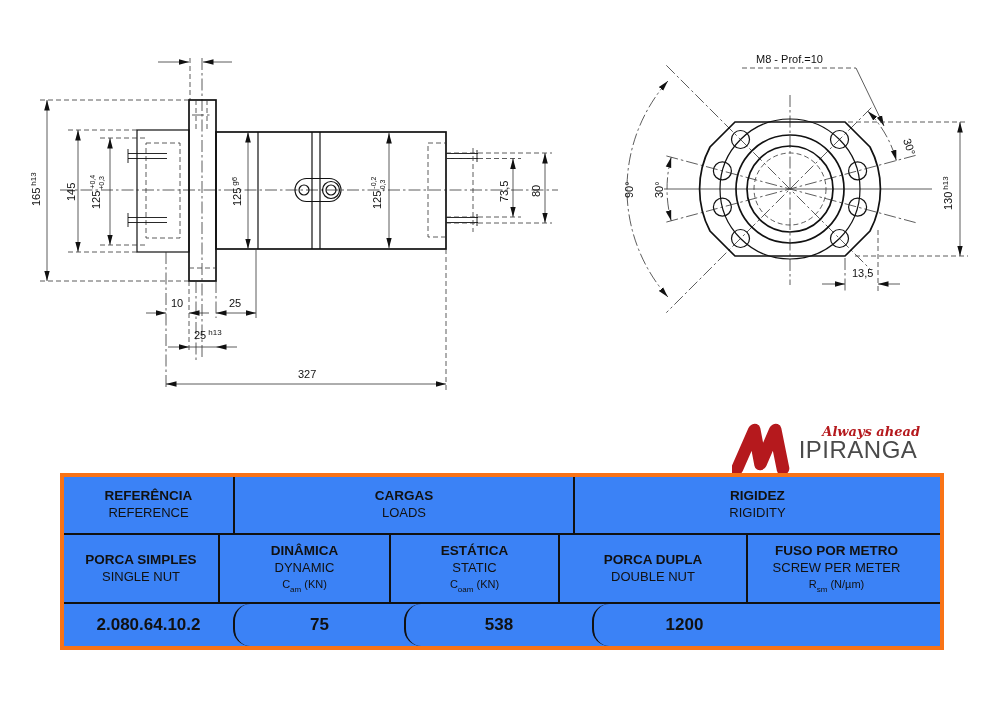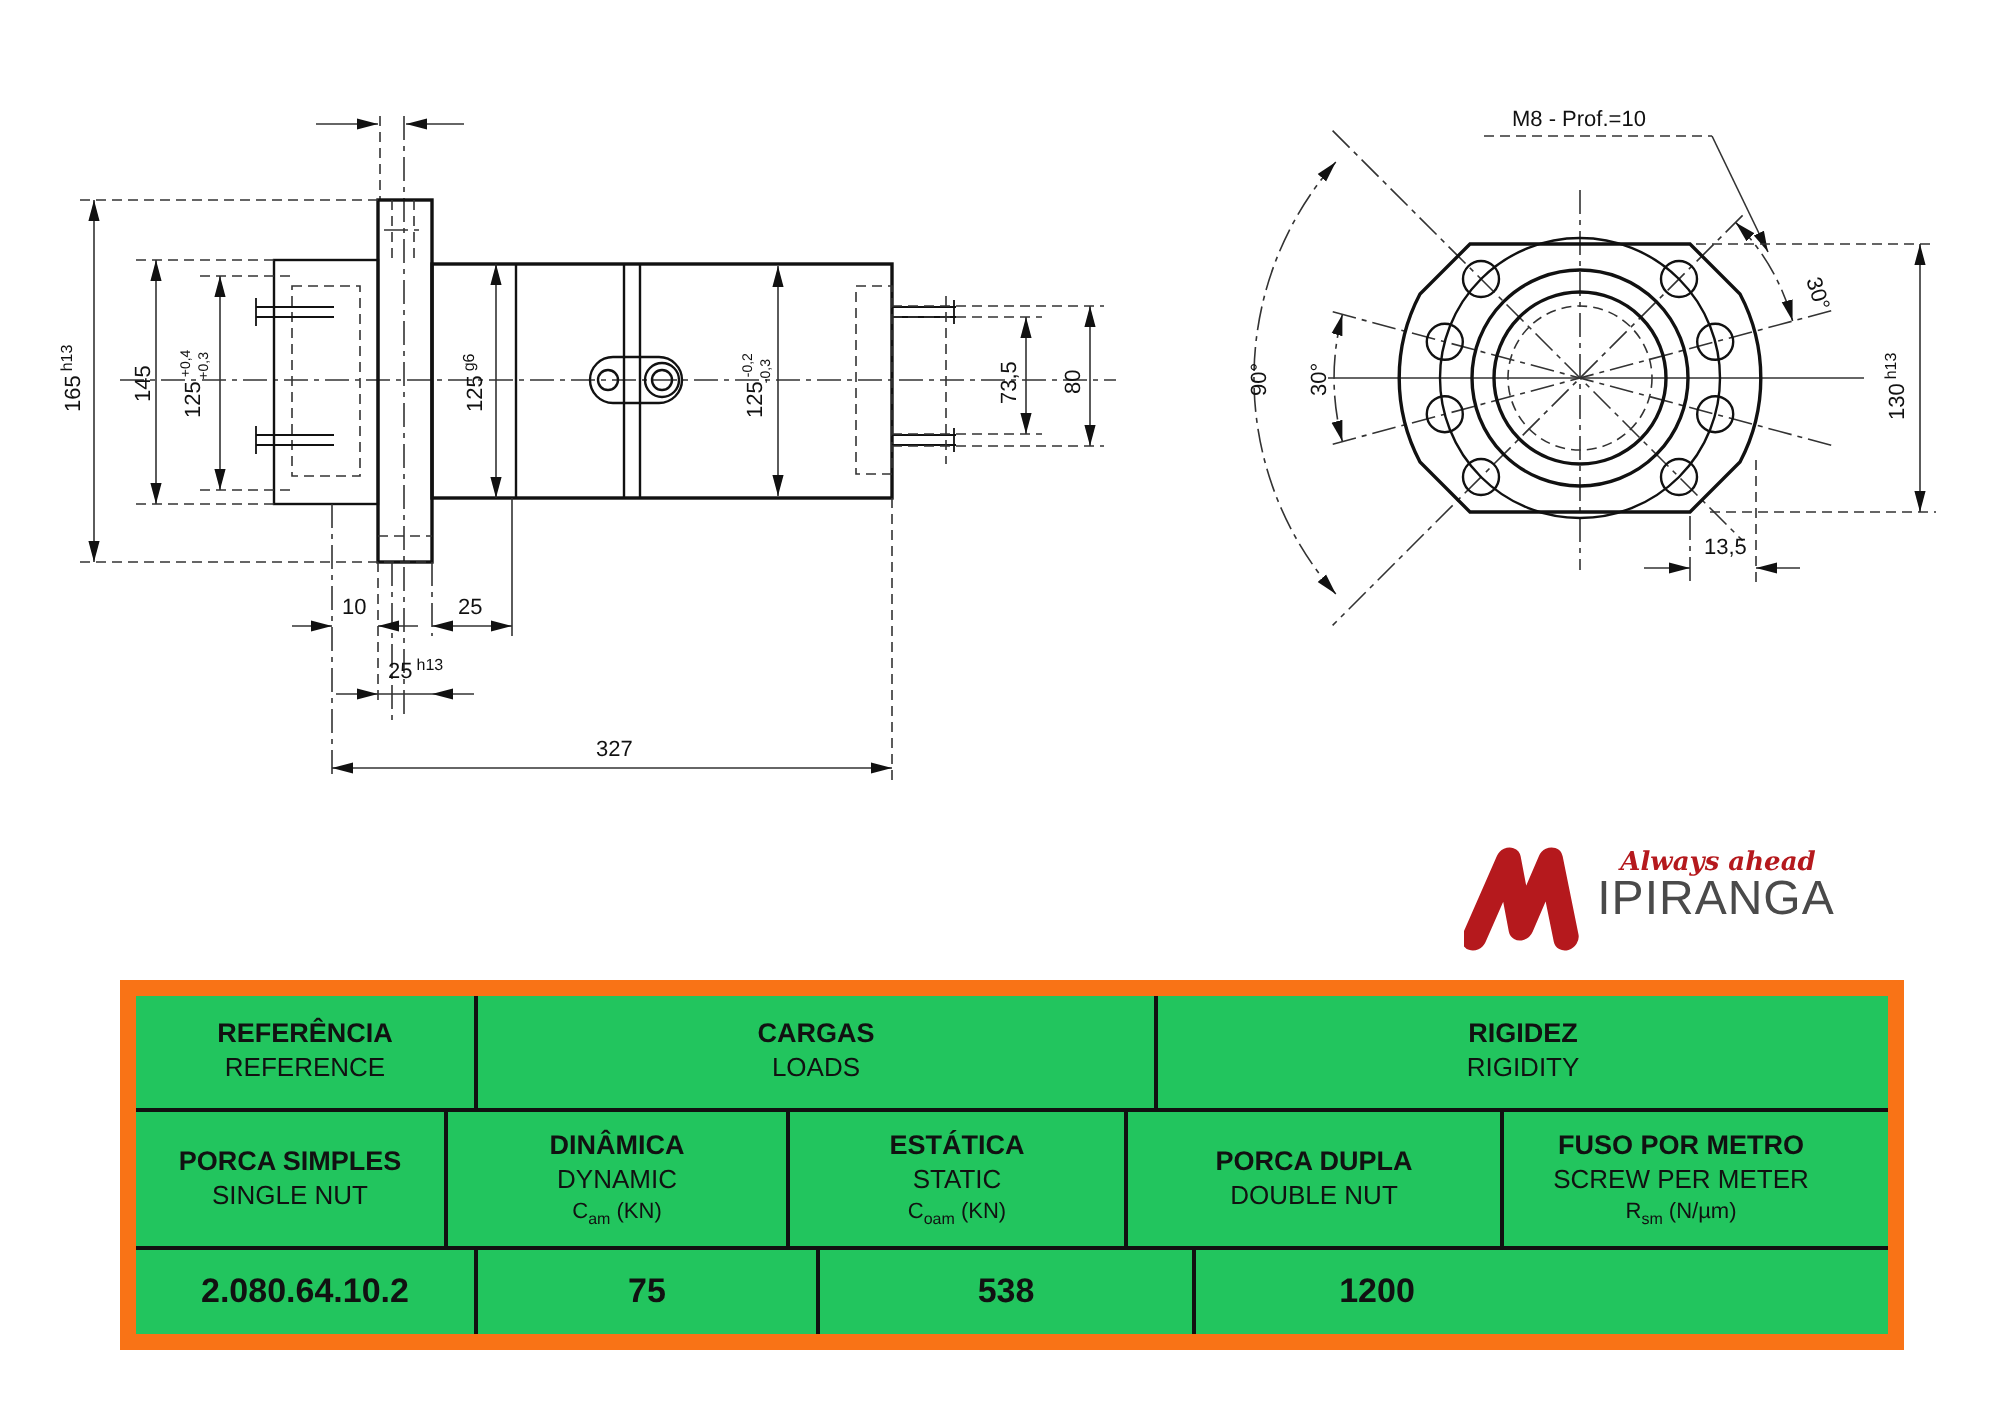--- a/index.html
+++ b/index.html
@@ -10,36 +10,36 @@
   svg text { font-family:"Liberation Sans", sans-serif; fill:#111; font-size:11px; }
   .dln  { stroke:#111; stroke-width:0.9; fill:none; }
   .out  { stroke:#111; stroke-width:1.7; fill:none; }
   .out2 { stroke:#111; stroke-width:1.2; fill:none; }
   .dsh  { stroke:#333; stroke-width:0.8; fill:none; stroke-dasharray:5 3; }
   .cdl  { stroke:#333; stroke-width:0.8; fill:none; stroke-dasharray:12 3 2.5 3; }
   .thin { stroke:#333; stroke-width:0.8; fill:none; }
 
   
   #logo { position:absolute; left:726px; top:420px; width:200px; height:58px; }
-  #logo .tagline { position:absolute; left:72px; top:4px; width:122px; text-align:center;
+  #logo .tagline { position:absolute; left:72px; top:4px; width:122px; text-align:right;
      font-family:"DejaVu Serif", serif; font-style:italic; font-weight:bold; font-size:13px; color:#b5191d; }
   #logo .brand { position:absolute; left:64px; top:16px; width:136px;
      font-size:24px; letter-spacing:0.5px; color:#4a4a4a;text-align:center; }
   #logo svg { position:absolute; left:6px; top:2px; }
 
   
-  .tbl { position:absolute; left:60px; top:490px; width:876px; border:8px solid #f97316; background:#22c55e; }
+  .tbl { position:absolute; left:60px; top:473px; width:876px; border:4px solid #f97316; background:#3b82f6; }
   .trow { display:flex; }
   .trow + .trow { border-top:2px solid #111; }
   .tcell { box-sizing:border-box; border-left:2px solid #111; display:flex; flex-direction:column;
            justify-content:center; align-items:center; text-align:center; }
   .tcell.first { border-left:none; }
   .h1 { height:56px; }
   .h2 { height:67px; }
-  .h3 { height:42px; }
+  .h3 { height:42px;border-radius:17px; }
   .pt  { font-weight:bold; font-size:13.5px; color:#111; line-height:1.25; }
   .en  { font-size:13px; color:#111; line-height:1.25; }
   .sym { font-size:11px; color:#111; margin-top:2px; }
   .sym sub { font-size:8px;margin-top:26px; }
   .val { font-weight:bold; font-size:17px; color:#111; }
 </style>
 </head>
 <body>
 
 <div id="canvas">

